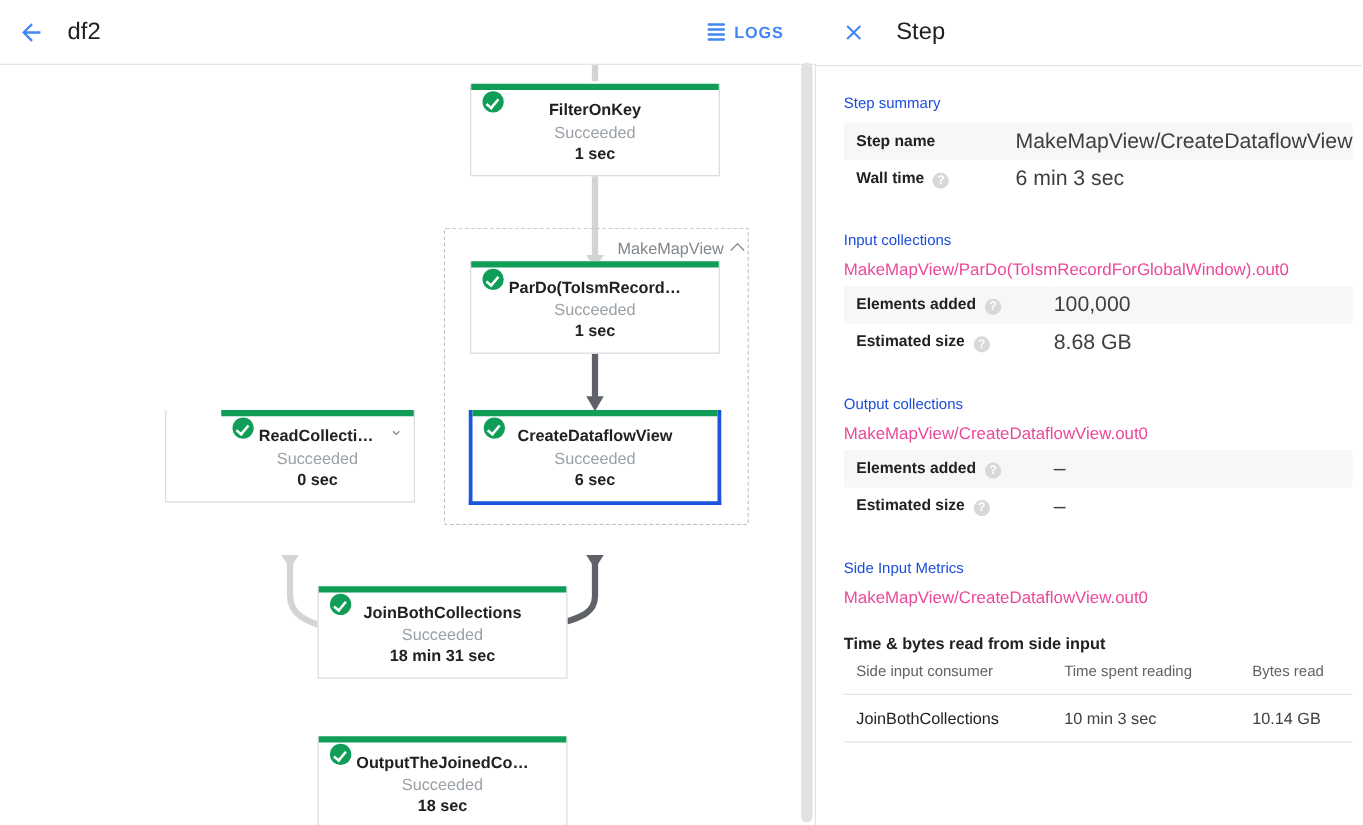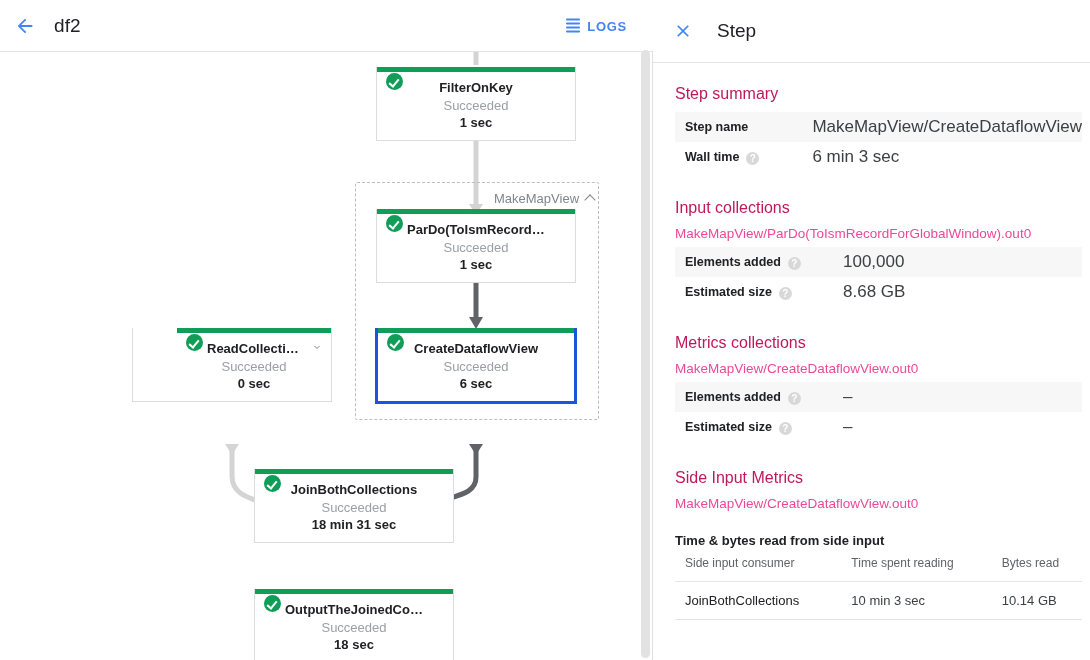--- a/index.html
+++ b/index.html
@@ -134,36 +134,36 @@
 
   
   .right-pane {
     position: relative;
     flex: 0 0 437px;
     width: 437px; height: 660px;
     background: #fff;
     overflow: hidden;
   }
   .right-header {
-    height: 63px; display: flex; align-items: center;
+    height: 53px; display: flex; align-items: center;
     border-bottom: 1px solid #e4e4e4;
   }
   .close-btn {
     width: 32px; height: 32px; margin-left: 14px;
     display: flex; align-items: center; justify-content: center;
     cursor: pointer;
   }
   .close-btn svg { display: block; }
   .panel-title {
     margin-left: 18px; font-size: 19px; color: #202124; font-weight: 400;
   }
 
   .right-body { padding: 22px 8px 0 22px; }
   .sec-title {
-    font-size: 16px; color: #be185d; font-weight: 400;
+    font-size: 12px; color: #1d4ed8; font-weight: 400;
     margin-bottom: 9px;
   }
   .sec-title.mt { margin-top: 27px; }
   .coll-name {
     font-size: 13.5px; color: #ec4899; margin-bottom: 6px;
   }
   table.kv { width: 100%; border-collapse: collapse; }
   table.kv tr.alt td { background: #f7f7f7; }
   table.kv td {
     padding: 5px 0 5px 10px;
@@ -358,21 +358,21 @@
           <td class="k"><span>Elements added</span><span class="help">?</span></td>
           <td class="v">100,000</td>
         </tr>
         <tr>
           <td class="k"><span>Estimated size</span><span class="help">?</span></td>
           <td class="v">8.68 GB</td>
         </tr>
       </tbody>
         </table>
 
-      <div class="sec-title mt">Metrics collections</div>
+      <div class="sec-title mt">Output collections</div>
       <div class="coll-name">MakeMapView/CreateDataflowView.out0</div>
       <table class="kv">
         <tbody>
             <tr class="alt">
           <td class="k"><span>Elements added</span><span class="help">?</span></td>
           <td class="v">–</td>
         </tr>
         <tr>
           <td class="k"><span>Estimated size</span><span class="help">?</span></td>
           <td class="v">–</td>

